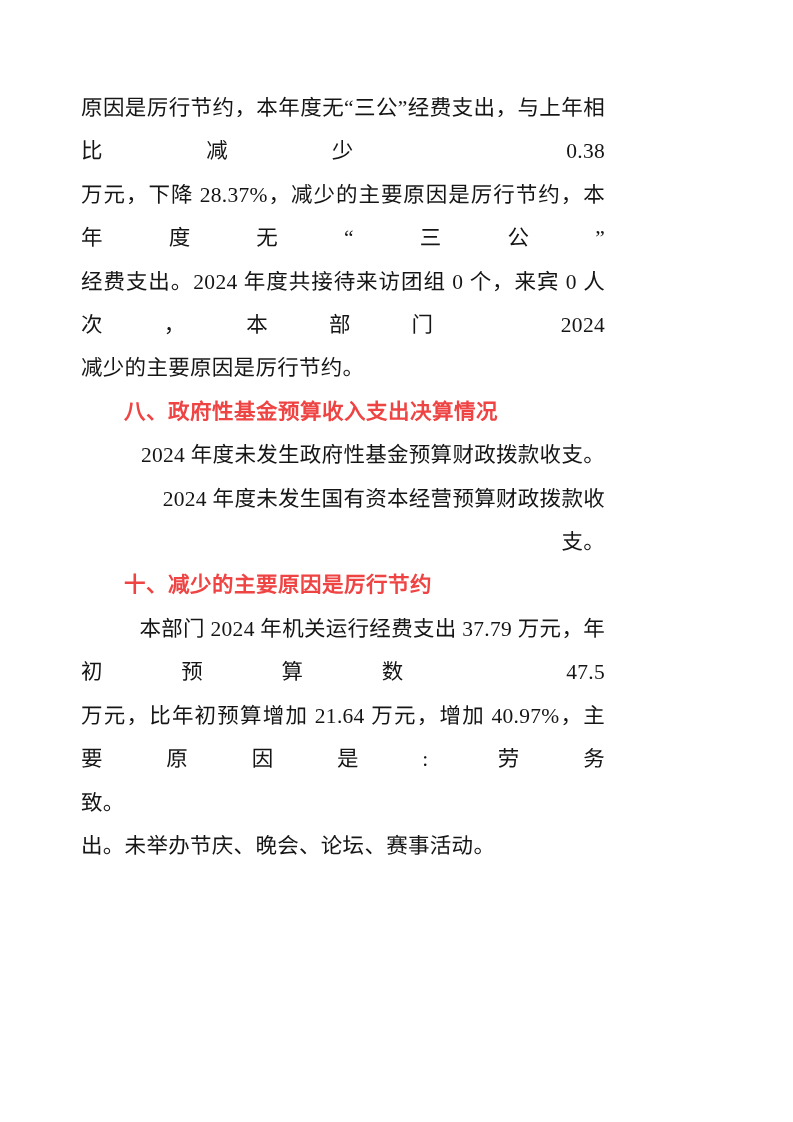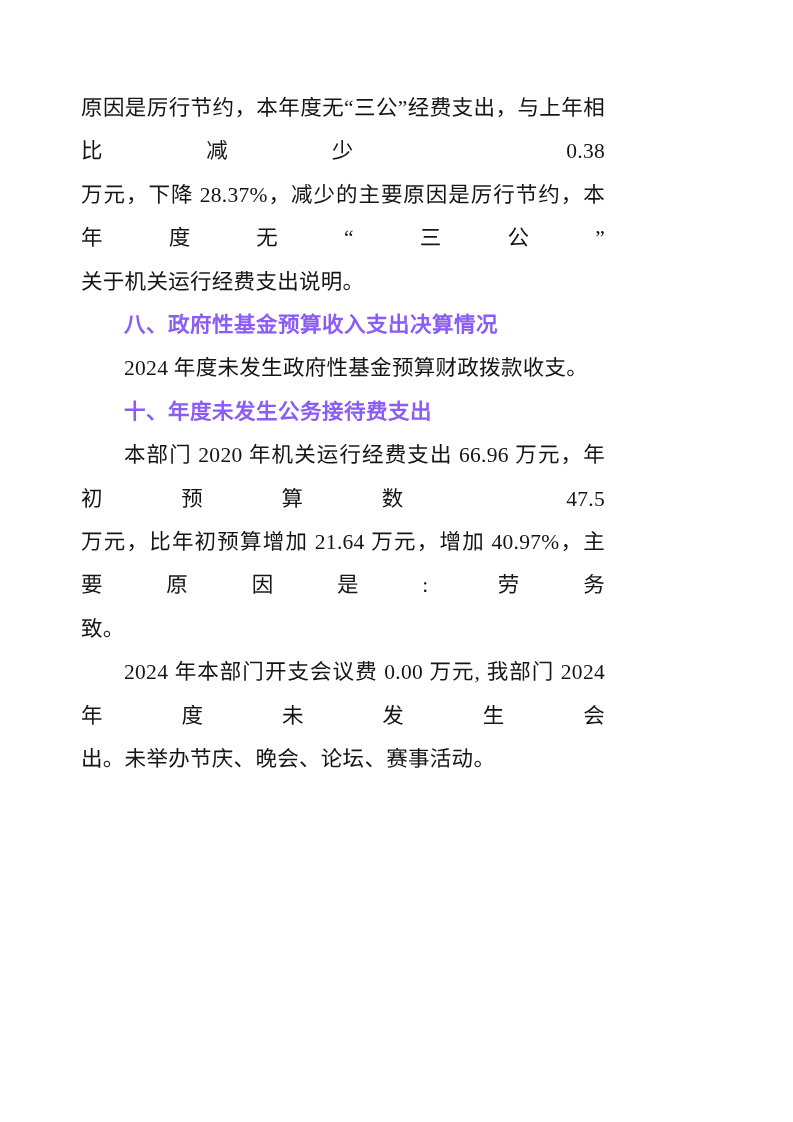--- a/index.html
+++ b/index.html
@@ -29,60 +29,64 @@
     letter-spacing: 0.3px;
   }
   
   .j {
     text-align: justify;
     text-align-last: justify;
   }
   
   .ind {
     text-indent: 2em;
+    text-align: right;
   }
   .heading {
     margin: 0;
     font-family: "Liberation Sans", "DejaVu Sans", sans-serif;
     font-weight: 700;
     font-size: 21.5px;
     line-height: 43.4px;
     text-indent: 2em;
     letter-spacing: 0.5px;
-    color: #8b5cf6;
+    color: #ef4444;
   }
   .para {
     margin: 0;
   }
 </style>
 </head>
 <body>
 
 <div class="page">
   <main class="doc">
 
     <div class="para">
       <div class="line j">原因是厉行节约，本年度无“三公”经费支出，与上年相比减少 0.38</div>
       <div class="line j">万元，下降 28.37%，减少的主要原因是厉行节约，本年度无“三公”</div>
-      <div class="line">关于机关运行经费支出说明。</div>
+      <div class="line j">经费支出。2024 年度共接待来访团组 0 个，来宾 0 人次，本部门 2024</div>
+      <div class="line">减少的主要原因是厉行节约。</div>
     </div>
 
     <h2 class="heading">八、政府性基金预算收入支出决算情况</h2>
     <div class="para">
       <div class="line ind">2024 年度未发生政府性基金预算财政拨款收支。</div>
     </div>
 
+    <div class="para">
+      <div class="line ind">2024 年度未发生国有资本经营预算财政拨款收支。</div>
+    </div>
 
-    <h2 class="heading">十、年度未发生公务接待费支出</h2>
+    <h2 class="heading">十、减少的主要原因是厉行节约</h2>
     <div class="para">
-      <div class="line j ind">本部门 2020 年机关运行经费支出 66.96 万元，年初预算数 47.5</div>
+      <div class="line j ind">本部门 2024 年机关运行经费支出 37.79 万元，年初预算数 47.5</div>
       <div class="line j">万元，比年初预算增加 21.64 万元，增加 40.97%，主要原因是: 劳务</div>
       <div class="line">致。</div>
     </div>
 
     <div class="para">
-      <div class="line j ind">2024 年本部门开支会议费 0.00 万元, 我部门 2024 年度未发生会</div>
       <div class="line">出。未举办节庆、晚会、论坛、赛事活动。</div>
     </div>
 
   </main>
 
 </div>
 
 </body></html>

